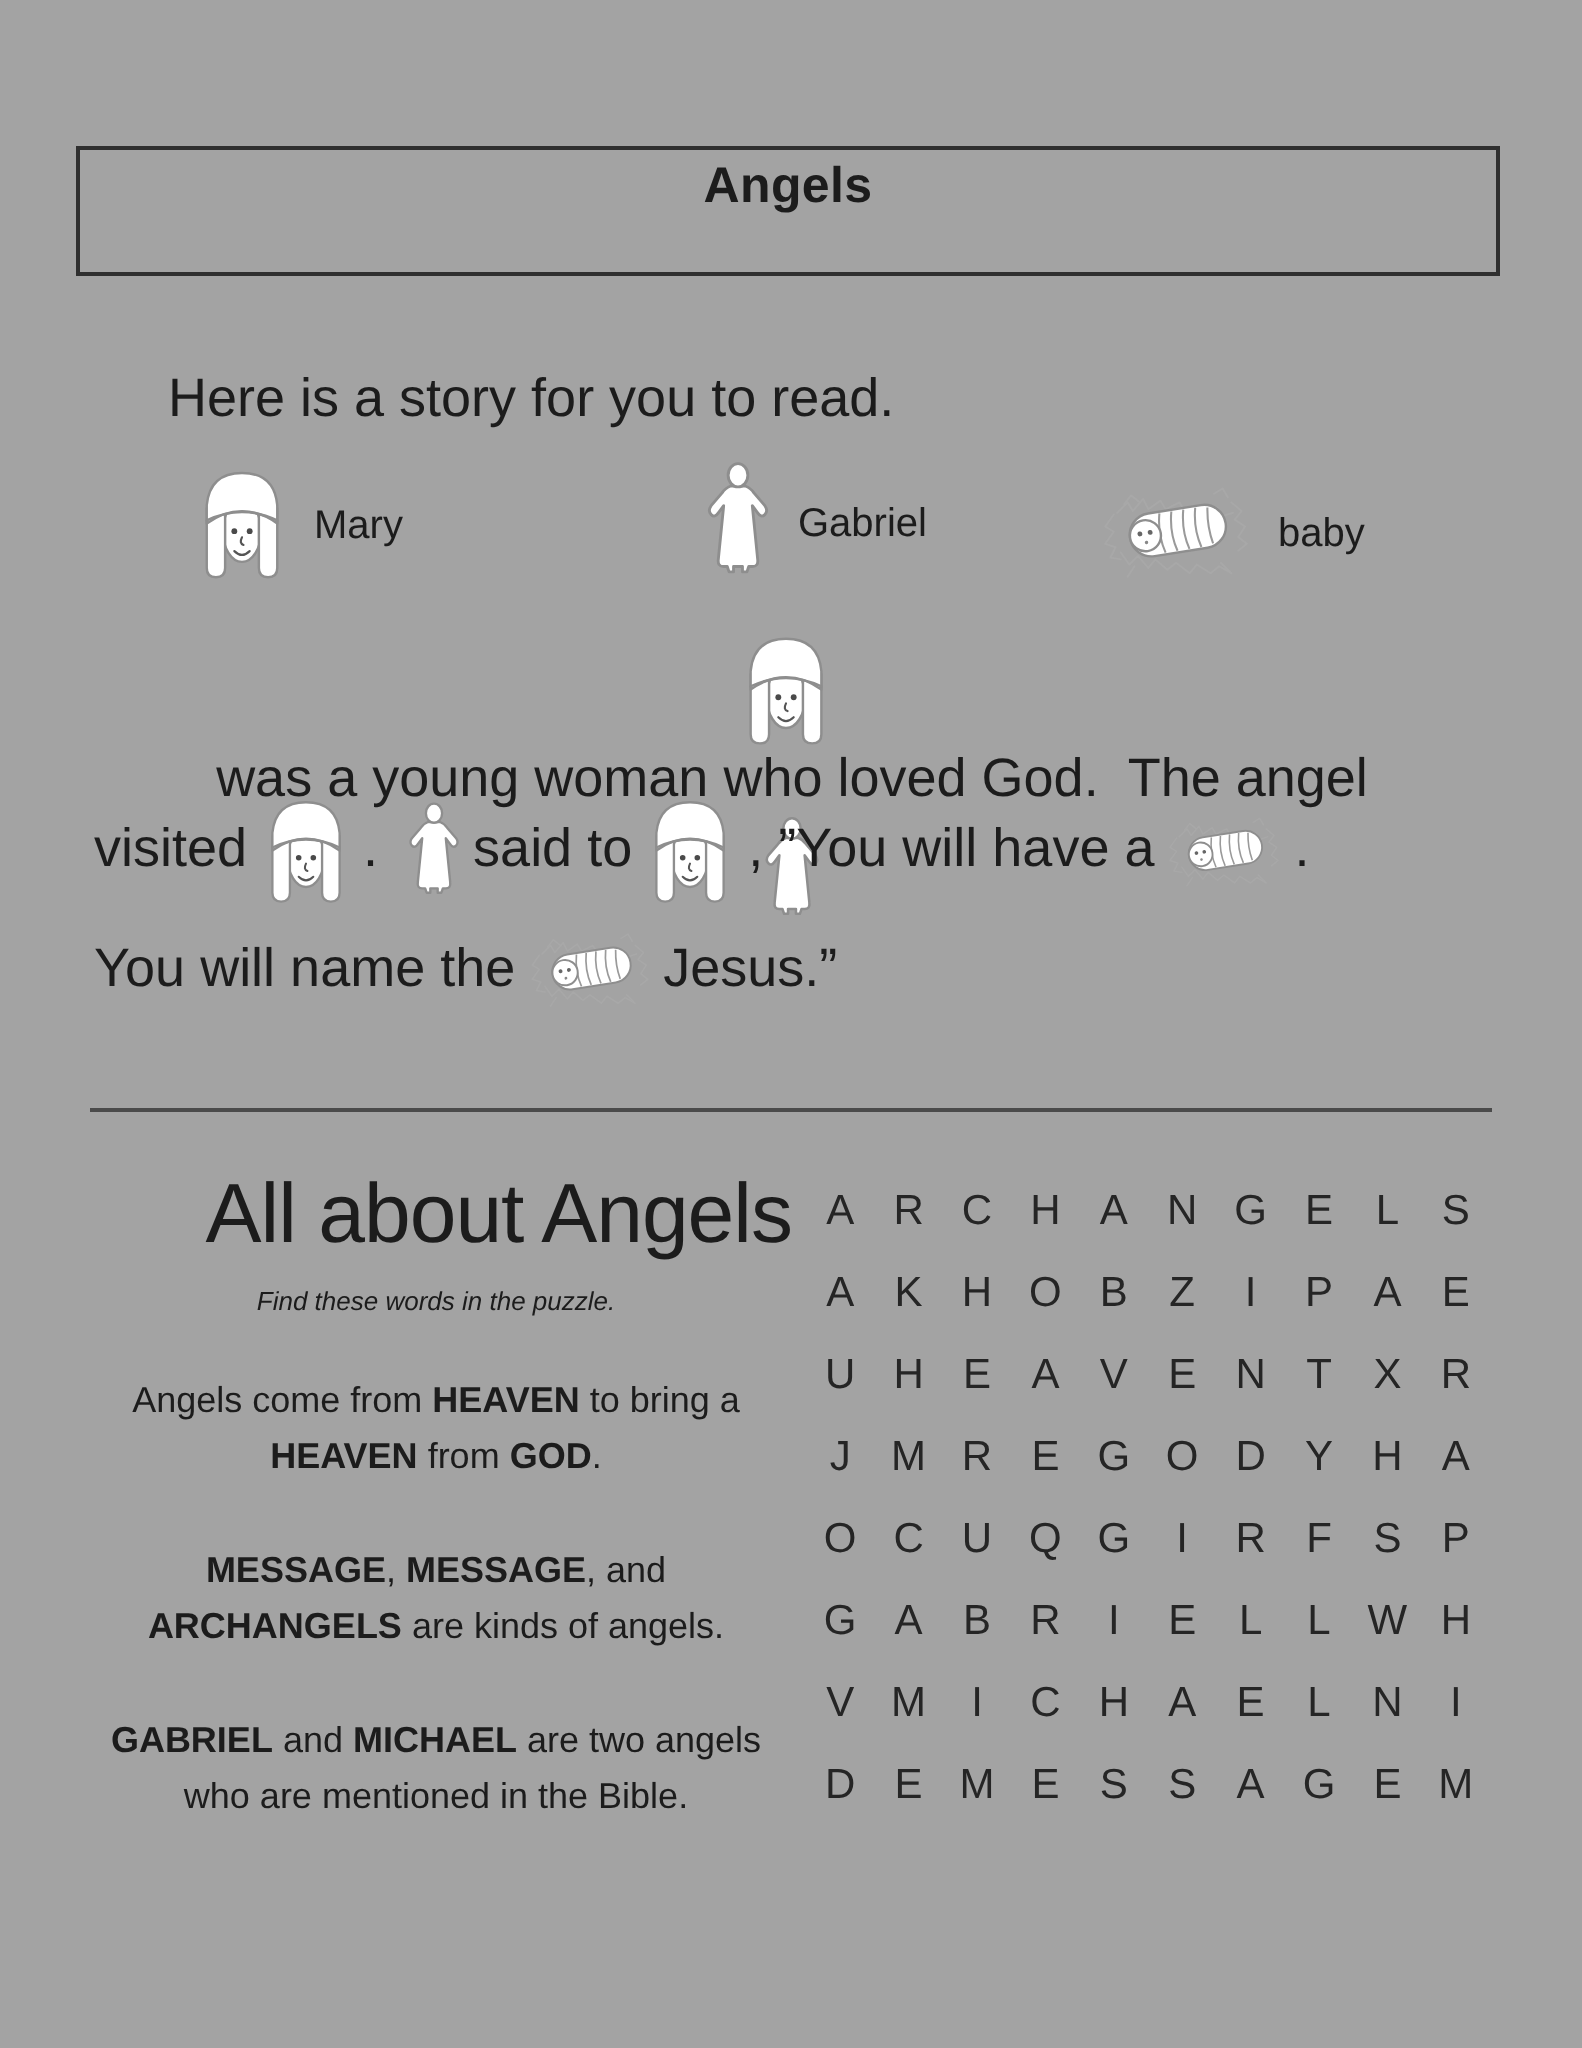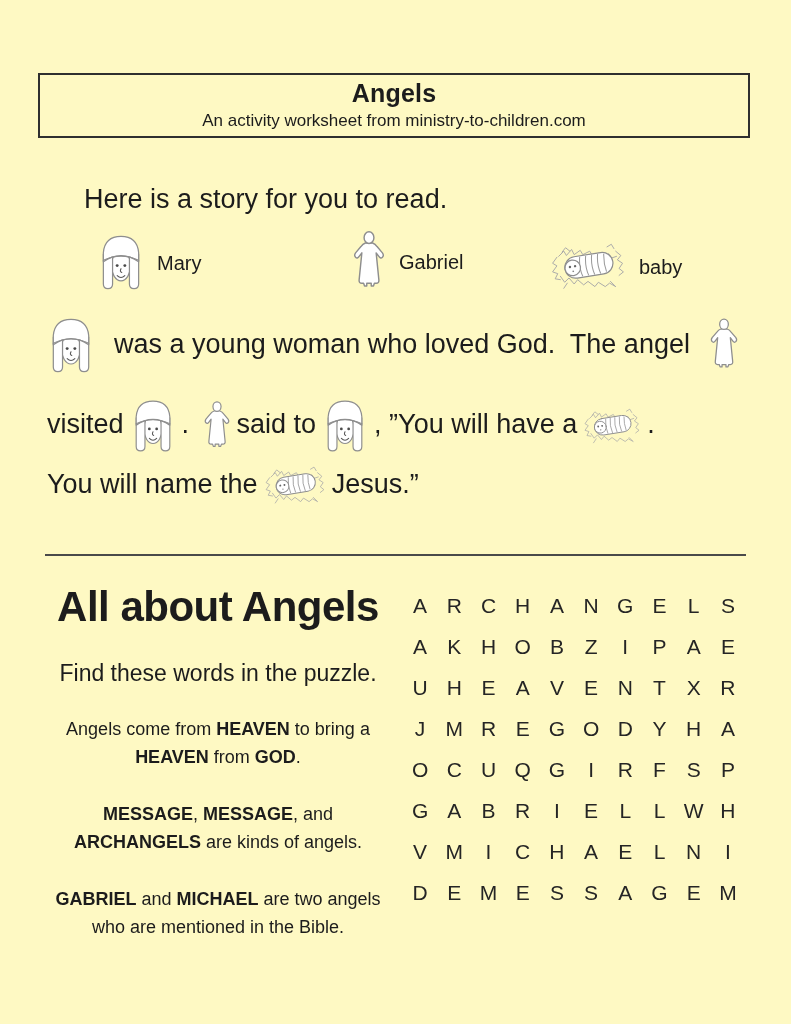--- a/index.html
+++ b/index.html
@@ -1,17 +1,17 @@
 <!DOCTYPE html>
 <html><head>
 <meta charset="utf-8">
 <style>
   html,body{margin:0;padding:0;background:#fff;}
   .page{
-    position:relative;width:791px;height:1024px;background:#fef9c3;
+    position:relative;width:791px;height:1024px;background:#a3a3a3;
     font-family:"Liberation Sans",sans-serif;color:#1c1c1c;overflow:hidden;
   }
   
   .title-box{
     position:absolute;left:38px;top:73px;width:708px;height:61px;
     border:2px solid #2f2f2f;text-align:center;box-sizing:content-box;
   }
   .title{font-size:25px;font-weight:700;margin-top:4px;letter-spacing:.2px;}
   .subtitle{font-size:17px;margin-top:3px;}
   
@@ -21,29 +21,29 @@
   #li-mary{left:98px;top:0;}
   #li-gabriel{left:352px;top:2px;}
   #li-baby{left:550px;top:12px;}
   .legend-label{font-size:20px;}
   
   .story-line{
     position:absolute;left:47px;display:flex;align-items:center;
     font-size:27px;white-space:pre;
   }
   .story-line .ic{margin:0 6px;flex:0 0 auto;display:inline-flex;}
-  #line1{top:314px;width:698px;justify-content:space-between;}
+  #line1{top:314px;width:698px;justify-content:space-between;flex-direction:column;}
   #line1 .ic:first-child{margin-left:0;}
   #line2{top:396px;}
   #line3{top:461px;}
   .divider{position:absolute;left:45px;top:554px;width:701px;height:0;border-top:2.5px solid #4a4a4a;}
   
   .left-col{position:absolute;left:40px;top:584px;width:356px;text-align:center;}
-  .heading{font-size:42px;font-weight:700;line-height:1.1;letter-spacing:-.5px;}
-  .instruction{font-size:23px;margin-top:30px;}
+  .heading{font-size:42px;font-weight:400;line-height:1.1;letter-spacing:-.5px;text-align:right;}
+  .instruction{font-size:13px;margin-top:13px;font-style:italic;}
   .wpara{font-size:18px;line-height:1.55;margin-top:29px;}
   
   .grid{
     position:absolute;left:403px;top:585px;width:342px;
     display:grid;grid-template-columns:repeat(10,1fr);grid-auto-rows:41px;
     justify-items:center;align-items:center;font-size:21px;color:#252525;
   }
   svg .ln{fill:none;stroke:#8e8e8e;stroke-width:1.6;stroke-linecap:round;stroke-linejoin:round;}
   svg .fw{fill:#ffffff;stroke:#8e8e8e;stroke-width:1.6;stroke-linecap:round;stroke-linejoin:round;}
   svg .ft{fill:none;stroke:#555;stroke-width:1.4;stroke-linecap:round;}
@@ -84,21 +84,20 @@
         <circle cx="26" cy="35.5" r="1" fill="#888"></circle>
       </g>
     </symbol>
   </defs>
 </svg>
 
 <div class="page">
 
   <div class="title-box">
     <div class="title">Angels</div>
-    <div class="subtitle">An activity worksheet from ministry-to-children.com</div>
   </div>
 
   <div class="intro">Here is a story for you to read.</div>
 
   <div class="legend">
     <div class="legend-item" id="li-mary">
       <span class="ic"><svg width="46" height="70">
             <use href="#mary-icon"></use>
           </svg></span>
       <span class="legend-label">Mary</span>

